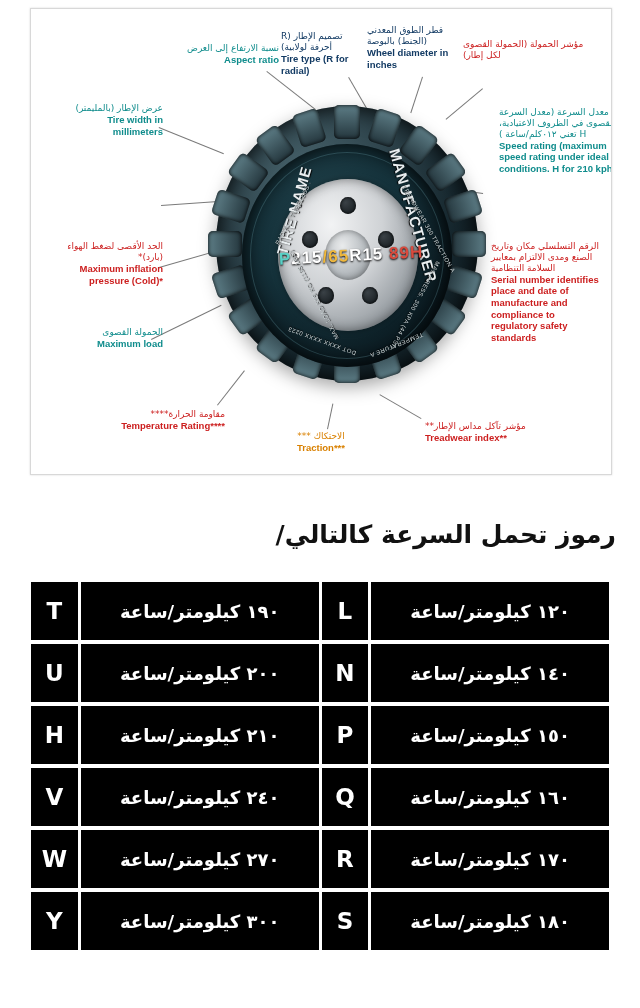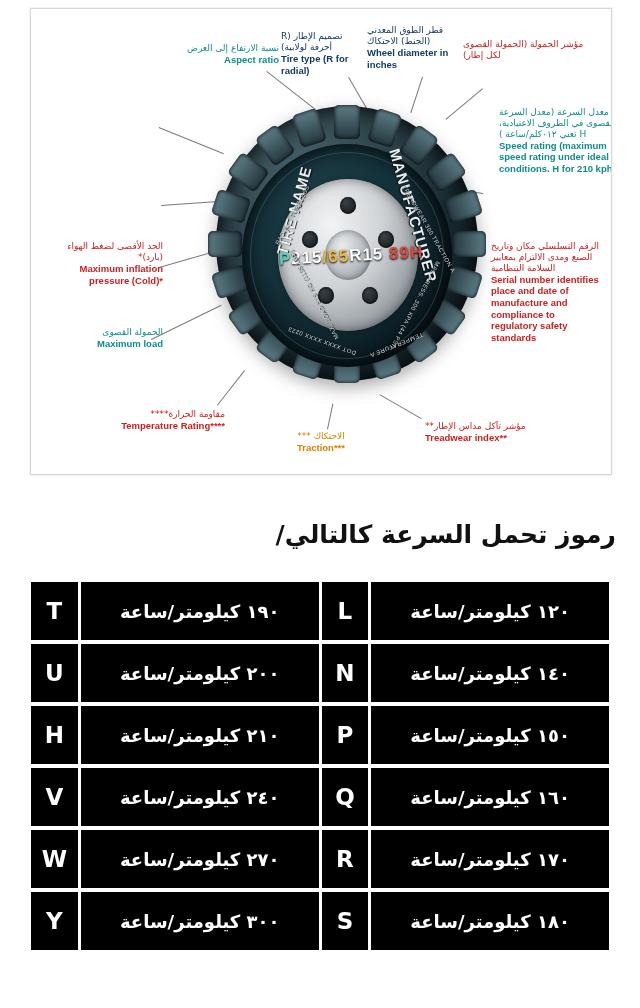--- a/index.html
+++ b/index.html
@@ -308,28 +308,32 @@
     <div class="ar">نسبة الارتفاع إلى العرض</div>
     <div class="en">Aspect ratio</div>
   </div>
 
   <div class="callout c-dark ta-l" style="left:250px;top:22px;width:82px;">
     <div class="ar">تصميم الإطار (R أحرفة لولابية)</div>
     <div class="en">Tire type (R for radial)</div>
   </div>
 
   <div class="callout c-dark ta-l" style="left:336px;top:16px;width:96px;">
-    <div class="ar">قطر الطوق المعدني (الجنط) الاحتكاك</div>
+    <div class="ar">قطر الطوق المعدني (الجنط) بالبوصة</div>
     <div class="en">Wheel diameter in inches</div>
   </div>
 
   <div class="callout c-red ta-l" style="left:432px;top:30px;width:128px;">
     <div class="ar">مؤشر الحمولة (الحمولة القصوى لكل إطار)</div>
   </div>
 
+  <div class="callout c-teal ta-r" style="left:26px;top:94px;width:106px;">
+    <div class="ar">عرض الإطار (بالمليمتر)</div>
+    <div class="en">Tire width in millimeters</div>
+  </div>
 
 
   <div class="callout c-teal ta-l" style="left:468px;top:98px;width:120px;">
     <div class="ar">معدل السرعة (معدل السرعة القصوى في الظروف الاعتيادية، H تعني ٢١٠كلم/ساعة )</div>
     <div class="en">Speed rating (maximum speed rating under ideal conditions. H for 210 kph)</div>
   </div>
 
   <div class="callout c-red ta-r" style="left:18px;top:232px;width:114px;">
     <div class="ar">الحد الأقصى لضغط الهواء (بارد)*</div>
     <div class="en">Maximum inflation pressure (Cold)*</div>

